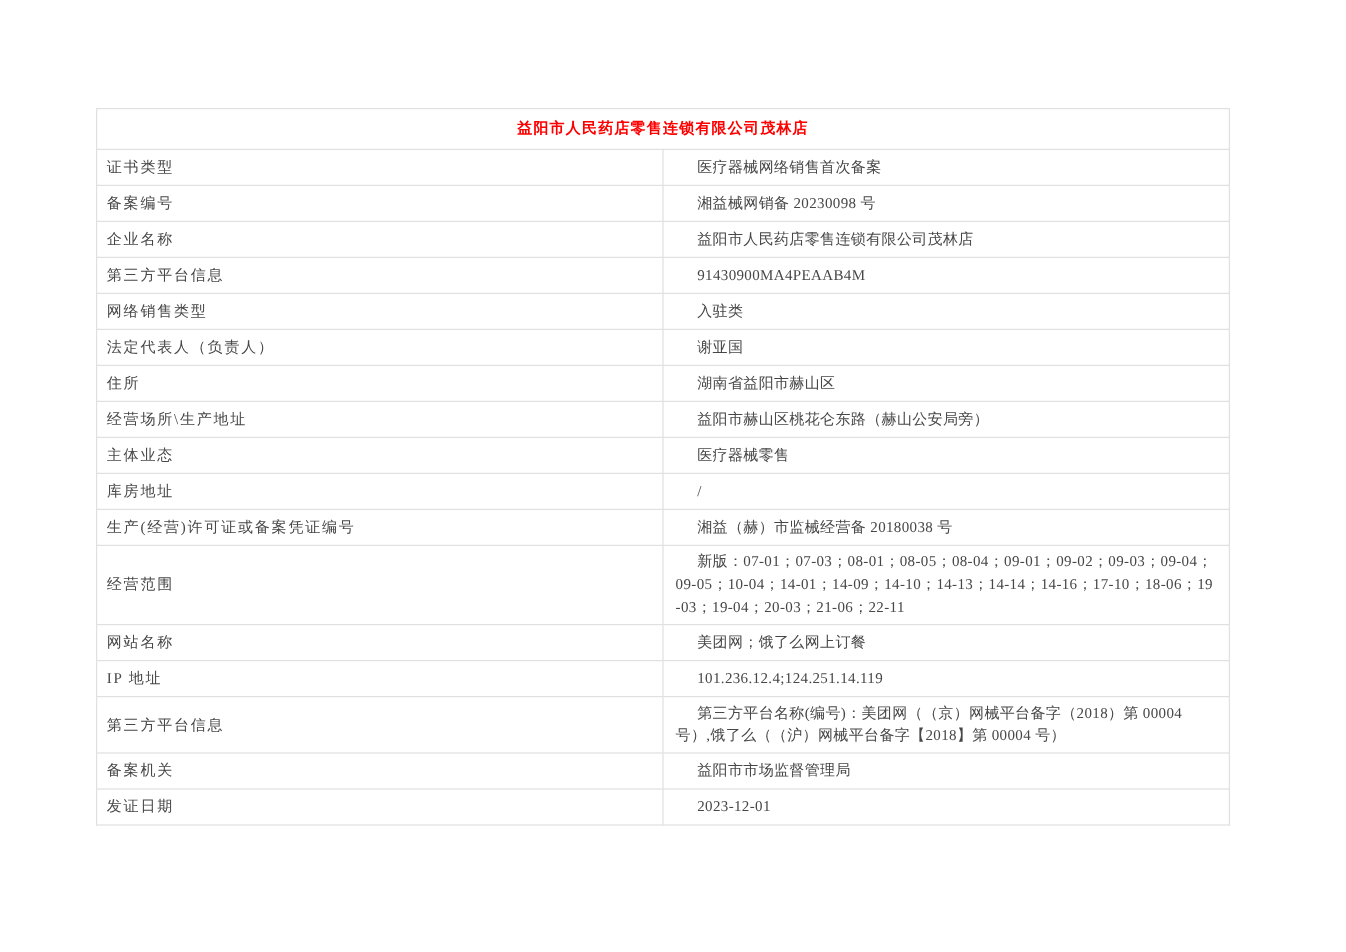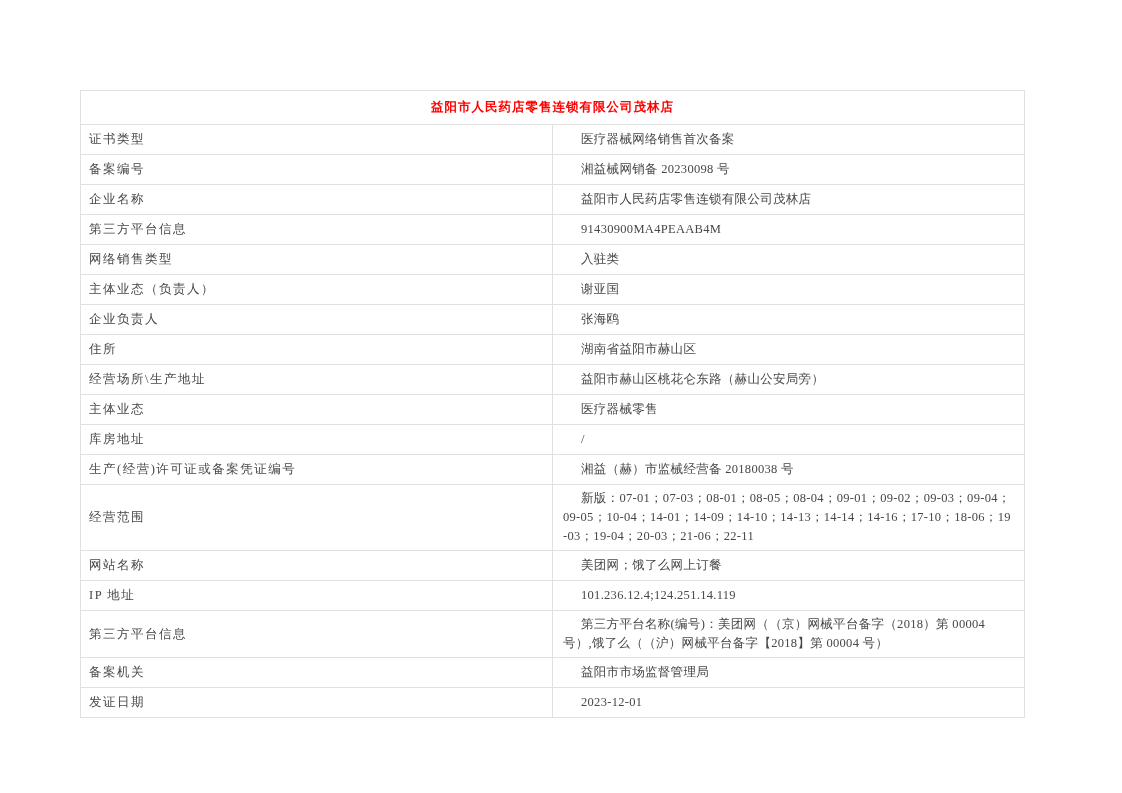--- a/index.html
+++ b/index.html
@@ -79,26 +79,22 @@
         </tr>
         <tr>
           <td class="label-cell">第三方平台信息</td>
           <td class="value-cell">91430900MA4PEAAB4M</td>
         </tr>
         <tr>
           <td class="label-cell">网络销售类型</td>
           <td class="value-cell">入驻类</td>
         </tr>
         <tr>
-          <td class="label-cell">主体业态（负责人）</td>
+          <td class="label-cell">法定代表人（负责人）</td>
           <td class="value-cell">谢亚国</td>
-        </tr>
-        <tr>
-          <td class="label-cell">企业负责人</td>
-          <td class="value-cell">张海鸥</td>
         </tr>
         <tr>
           <td class="label-cell">住所</td>
           <td class="value-cell">湖南省益阳市赫山区</td>
         </tr>
         <tr>
           <td class="label-cell">经营场所\生产地址</td>
           <td class="value-cell">益阳市赫山区桃花仑东路（赫山公安局旁）</td>
         </tr>
         <tr>

